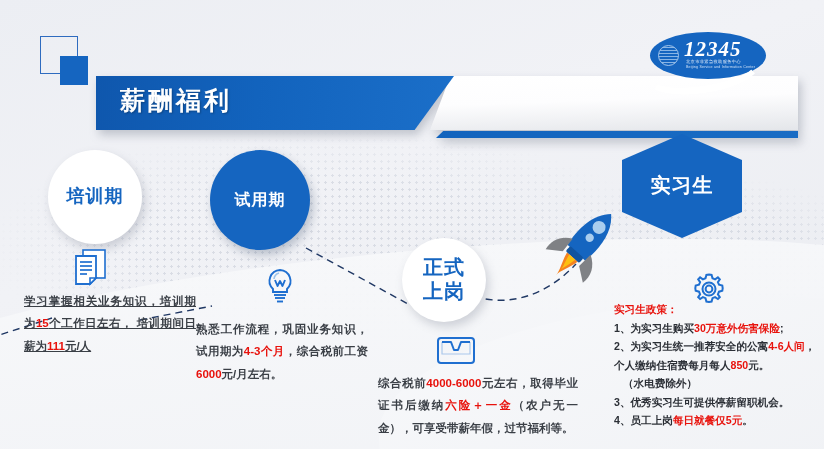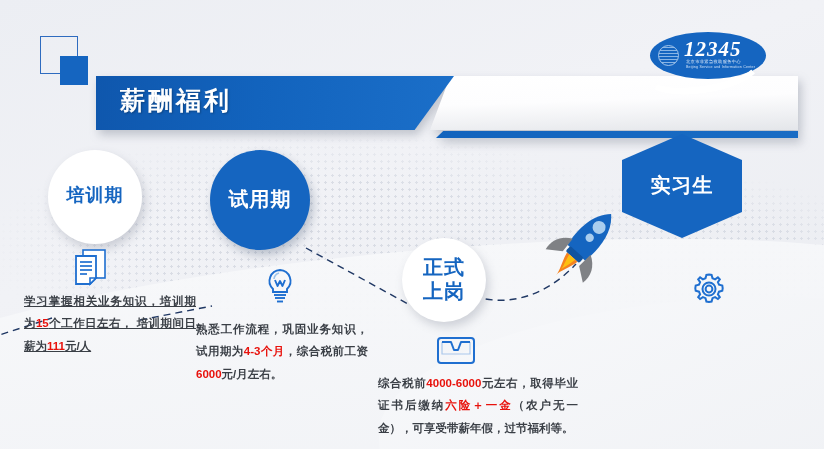--- a/index.html
+++ b/index.html
@@ -137,22 +137,22 @@
   .node.blue {
     background:#1565c0; color:#ffffff;
     box-shadow: 3px 5px 10px rgba(60,80,110,.30);
   }
   .node.hex {
     background:#1565c0; color:#ffffff;
     clip-path: polygon(50% 0%, 100% 25%, 100% 75%, 50% 100%, 0% 75%, 0% 25%);
     filter: drop-shadow(3px 5px 7px rgba(70,85,110,.35));
   }
 
-  #node-training { left:48px; top:150px; width:94px; height:94px; font-size:18px; letter-spacing:1px;font-family:Liberation Mono, monospace; }
-  #node-probation { left:210px; top:150px; width:100px; height:100px; font-size:20px; letter-spacing:1px; }
+  #node-training { left:48px; top:150px; width:94px; height:94px; font-size:18px; letter-spacing:1px; }
+  #node-probation { left:210px; top:150px; width:100px; height:100px; font-size:16px; letter-spacing:1px; }
   #node-formal { left:402px; top:238px; width:84px; height:84px; font-size:20px; letter-spacing:1px; }
   #node-intern { left:622px; top:134px; width:120px; height:104px; font-size:20px; letter-spacing:1px; }
 
   
   .icon { position:absolute; }
   #icon-doc { left:74px; top:248px; }
   #icon-bulb { left:265px; top:268px; }
   #icon-tray { left:436px; top:334px; }
   #icon-gear { left:692px; top:272px; }
 
@@ -296,14 +296,24 @@
         <path d="M38 64 C40 74, 45 82, 45 88 C45 82, 50 74, 52 64 Z" fill="#f5821f"></path>
         <path d="M41 64 C42 71, 45 77, 45 82 C45 77, 48 71, 49 64 Z" fill="#fdc00f"></path>
       </g>
     </svg>
   </div>
 
   <div id="text-training" class="tblock">学习掌握相关业务知识，培训期为<span class="hl">15</span>个工作日左右， 培训期间日薪为<span class="hl">111</span>元/人</div>
   <div id="text-probation" class="tblock">熟悉工作流程，巩固业务知识，试用期为<span class="hl">4-3个月</span>，综合税前工资<span class="hl">6000</span>元/月左右。</div>
   <div id="text-formal" class="tblock">综合税前<span class="hl">4000-6000</span>元左右，取得毕业证书后缴纳<span class="hl">六险＋一金</span>（农户无一金），可享受带薪年假，过节福利等。</div>
 
+  <div id="text-intern">
+    <div class="t-title">实习生政策：</div>
+    <div id="intern-policy-list">
+        <div class="li">1、为实习生购买<span class="hl">30万意外伤害保险</span>;</div>
+        <div class="li">2、为实习生统一推荐安全的公寓<span class="hl">4-6人间</span>，个人缴纳住宿费每月每人<span class="hl">850</span>元。</div>
+        <div class="li indent">（水电费除外）</div>
+        <div class="li">3、优秀实习生可提供停薪留职机会。</div>
+        <div class="li">4、员工上岗<span class="hl">每日就餐仅5元</span>。</div>
+      </div>
+  </div>
 
 </div>
 
 </body></html>

